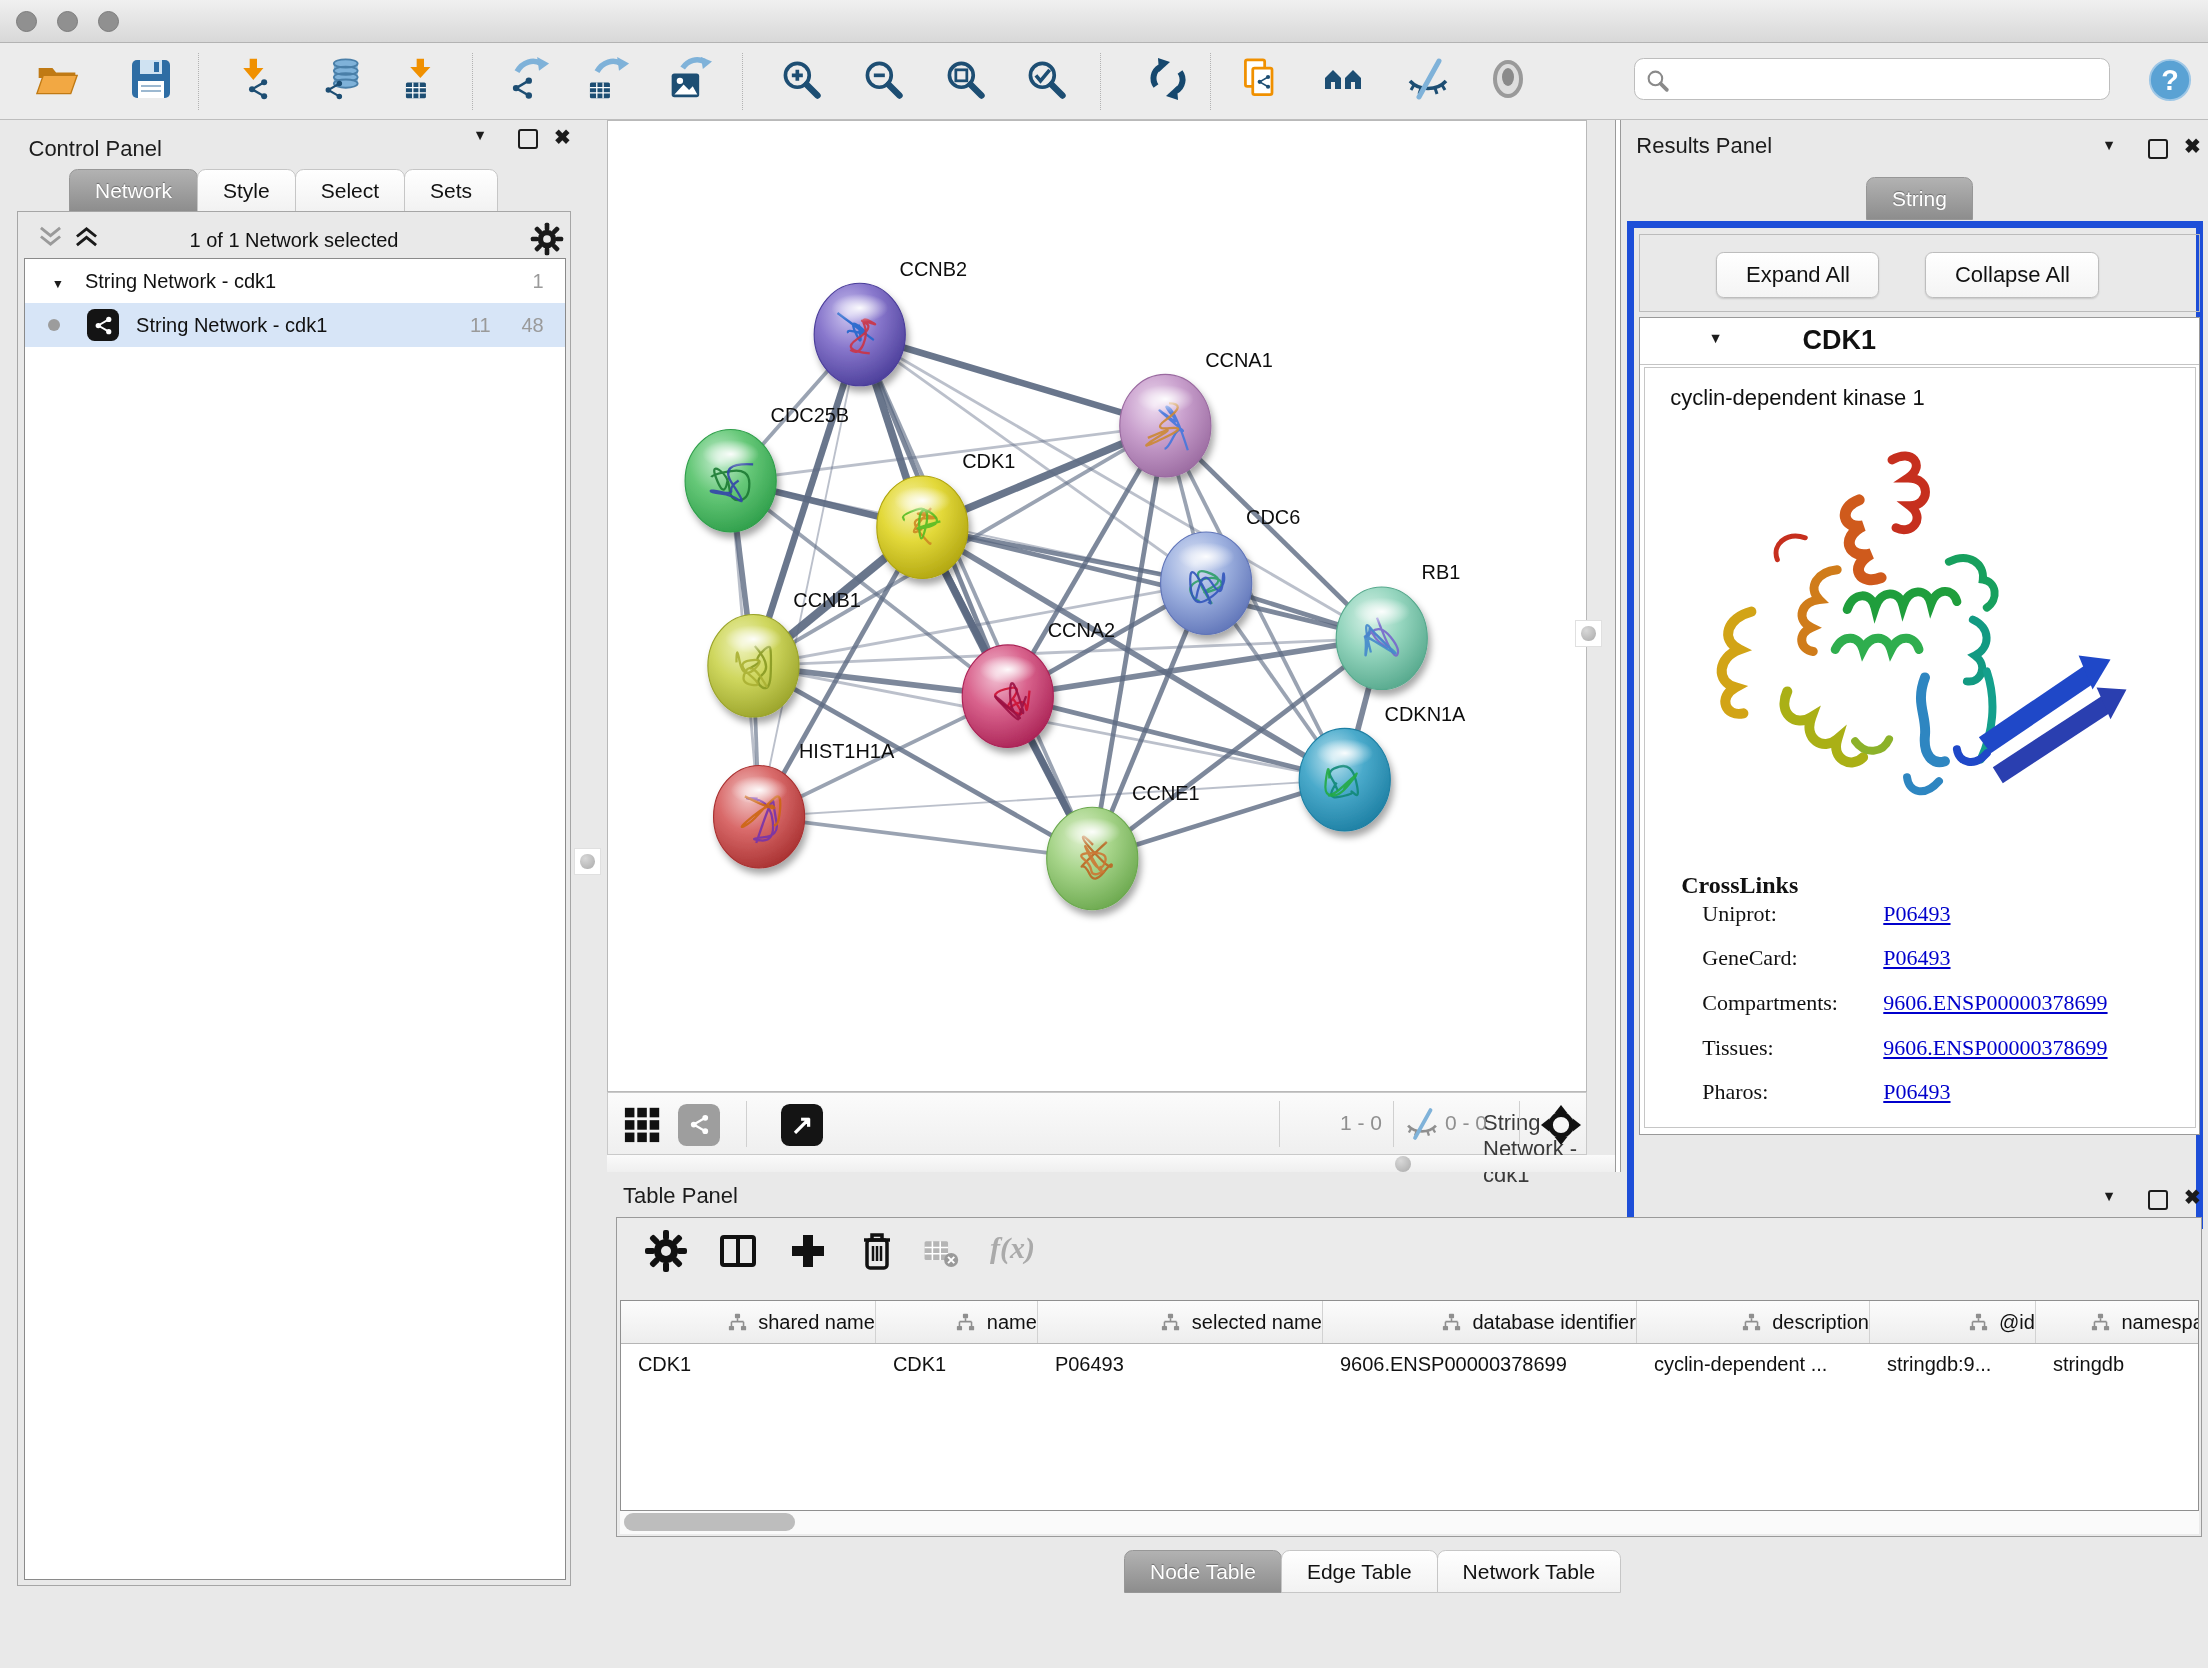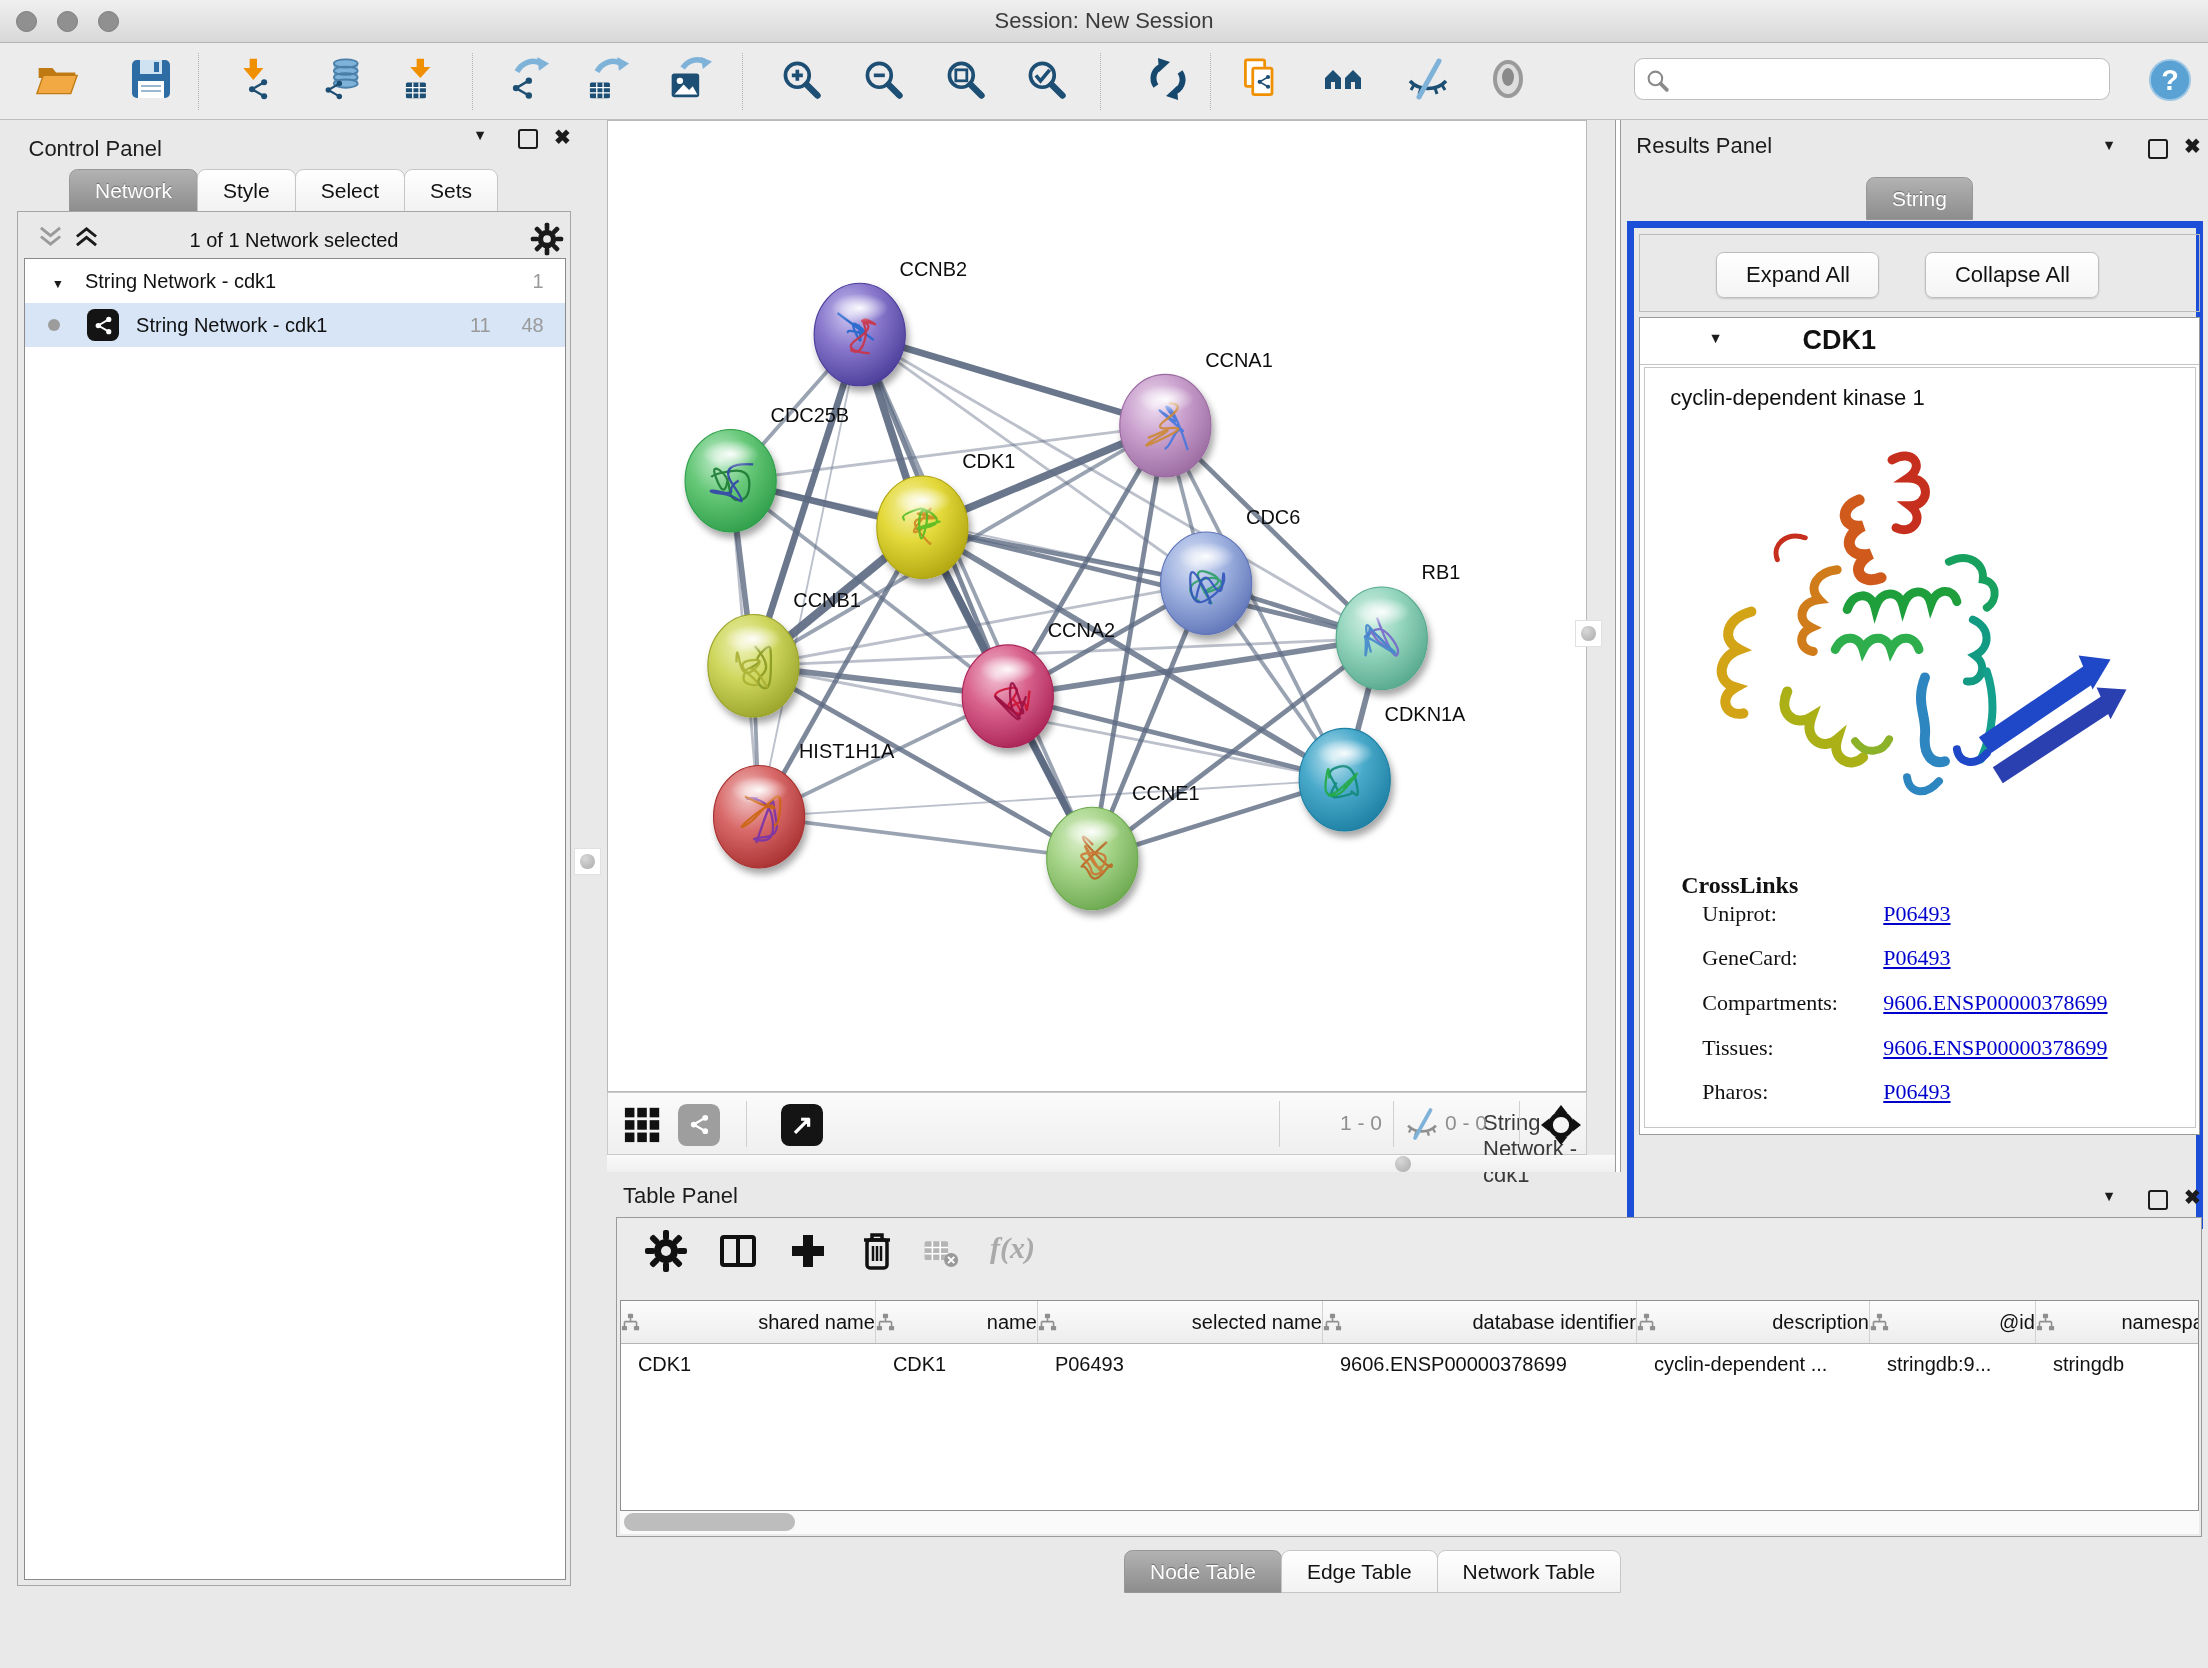--- a/index.html
+++ b/index.html
@@ -99,21 +99,21 @@
   .xl-val{position:absolute;left:181px;text-decoration:underline;}
   #tp-box{position:absolute;left:616px;top:1217px;width:1586px;height:320px;
     border:1px solid #9a9a9a;background:#ebebeb;box-sizing:border-box;}
   .tp-tool{position:absolute;top:11.4px;width:44px;height:44px;}
   #fx-label{position:absolute;left:373px;top:13.3px;font-family:"Liberation Serif",serif;
     font-style:italic;font-size:30px;color:#aaa;font-weight:bold;}
   #tp-table{position:absolute;left:2.9px;top:82px;width:1579px;height:211px;background:#fff;
     border:1px solid #8f8f8f;box-sizing:border-box;overflow:hidden;}
   #tp-thead{display:flex;height:42px;background:linear-gradient(#fcfcfc,#ededed);
     border-bottom:1px solid #b5b5b5;}
-  .th{display:flex;align-items:center;justify-content:space-between;gap:11.4px;font-size:20px;
+  .th{display:flex;align-items:center;justify-content:flex-end;gap:11.4px;font-size:20px;
     border-right:1px solid #d2d2d2;box-sizing:border-box;flex:none;overflow:hidden;}
   .tr{display:flex;height:40px;}
   .td{display:flex;align-items:center;padding-left:17px;font-size:20px;flex:none;
     box-sizing:border-box;overflow:hidden;white-space:nowrap;}
   #tp-hscroll{position:absolute;left:2.9px;top:293px;width:1579px;height:23px;background:#fafafa;}
   #tp-thumb{position:absolute;left:3.8px;top:1.9px;width:171px;height:18px;border-radius:9.5px;background:#bdbdbd;}
   #tp-tabs{position:absolute;left:1124px;top:1550px;white-space:nowrap;}
   
   #status-bar{position:absolute;left:0;top:1607px;width:2208px;height:61px;background:#ececec;
     border-top:1px solid #c4c4c4;}
@@ -173,21 +173,20 @@
     </symbol>
   </defs>
 </svg>
 
 <div id="app">
 
   <div id="titlebar">
     <span class="light" style="left:16px"></span>
     <span class="light" style="left:57px"></span>
     <span class="light" style="left:98px"></span>
-    <div id="title-text">Session: New Session</div>
   </div>
 
   <div id="main-toolbar">
     <svg class="tbi" style="left:35px" viewBox="0 0 48 48">
       <path d="M4 12 h15 l4 5 h21 v6 H4 z" fill="#c07a14"></path>
       <path d="M2 40 L9 20 h37 L39 40 z" fill="#f2a843" stroke="#c07a14" stroke-width="1.5"></path>
     </svg>
     <svg class="tbi" style="left:129px" viewBox="0 0 44 44">
       <rect x="3" y="3" width="38" height="38" rx="5" fill="#2e6da4"></rect>
       <rect x="11" y="3" width="22" height="14" fill="#cfe2f2"></rect>

